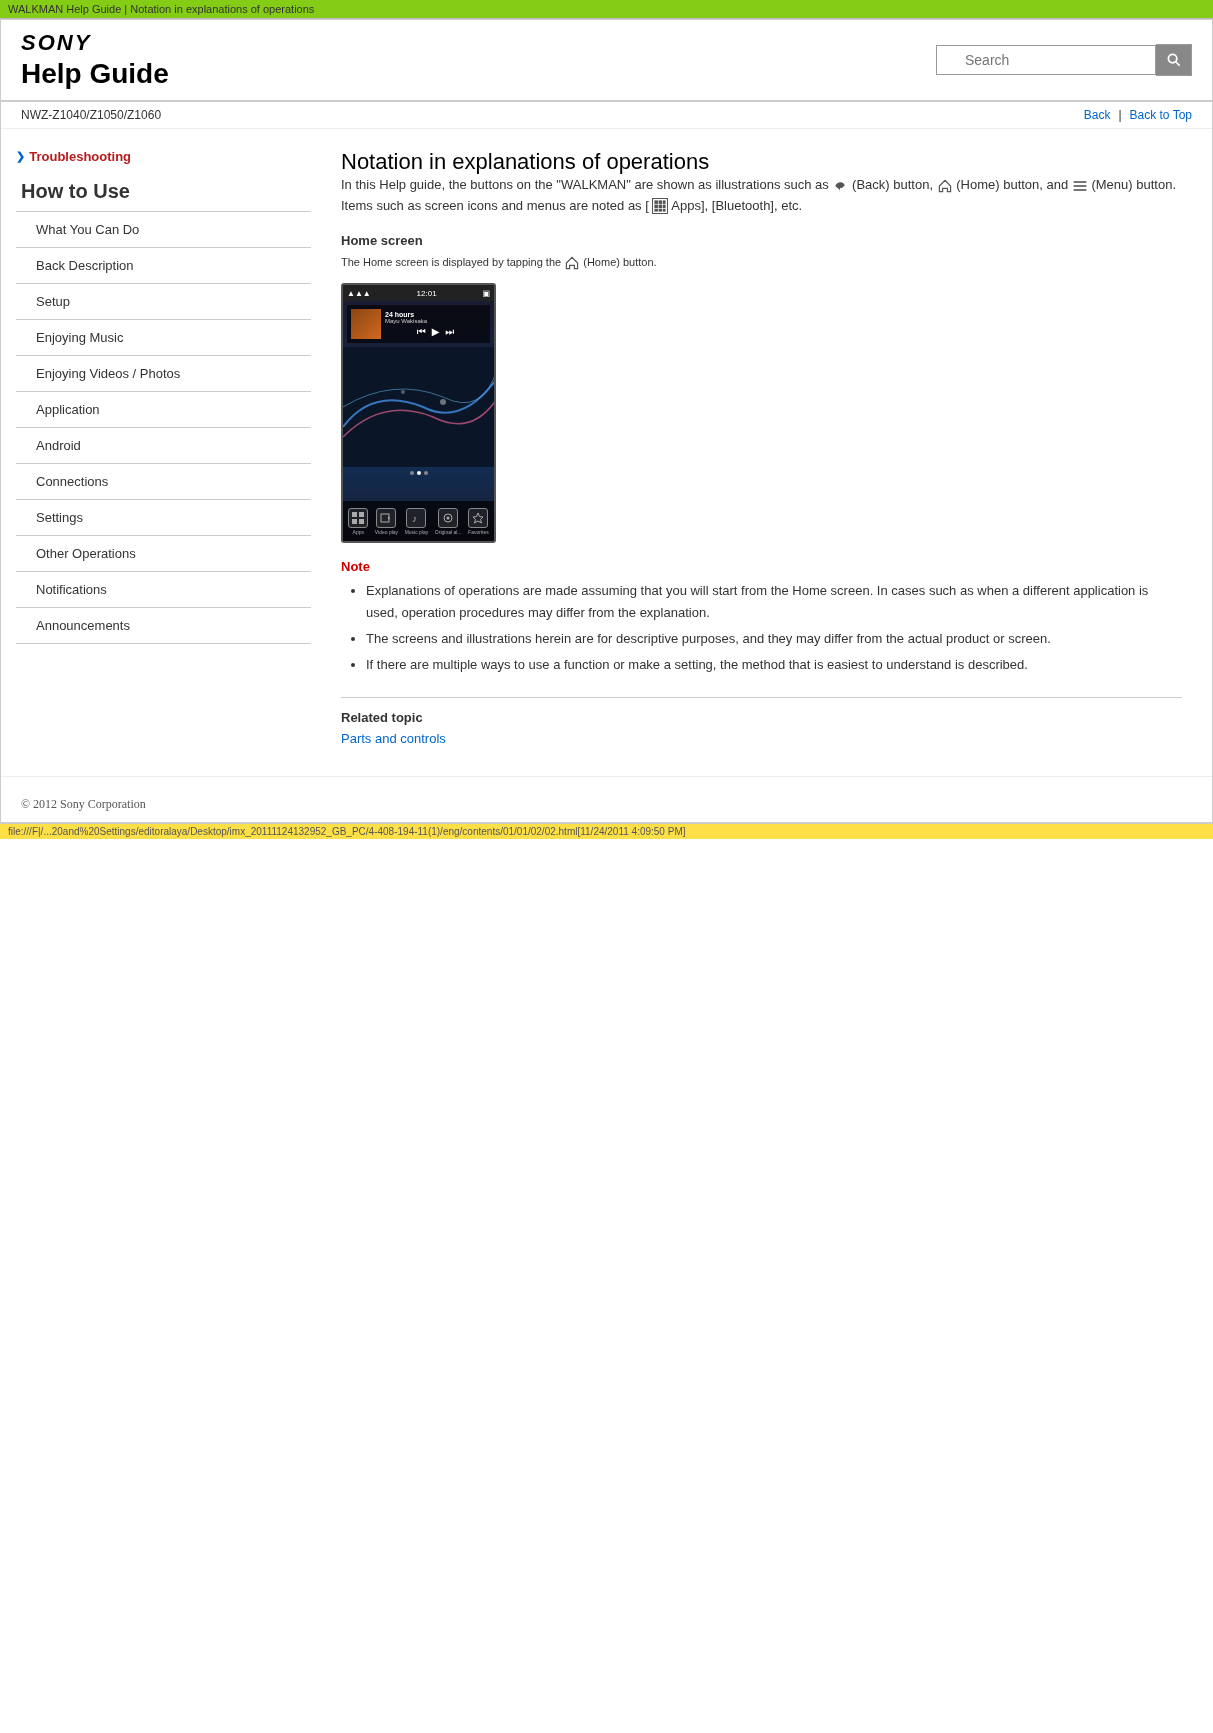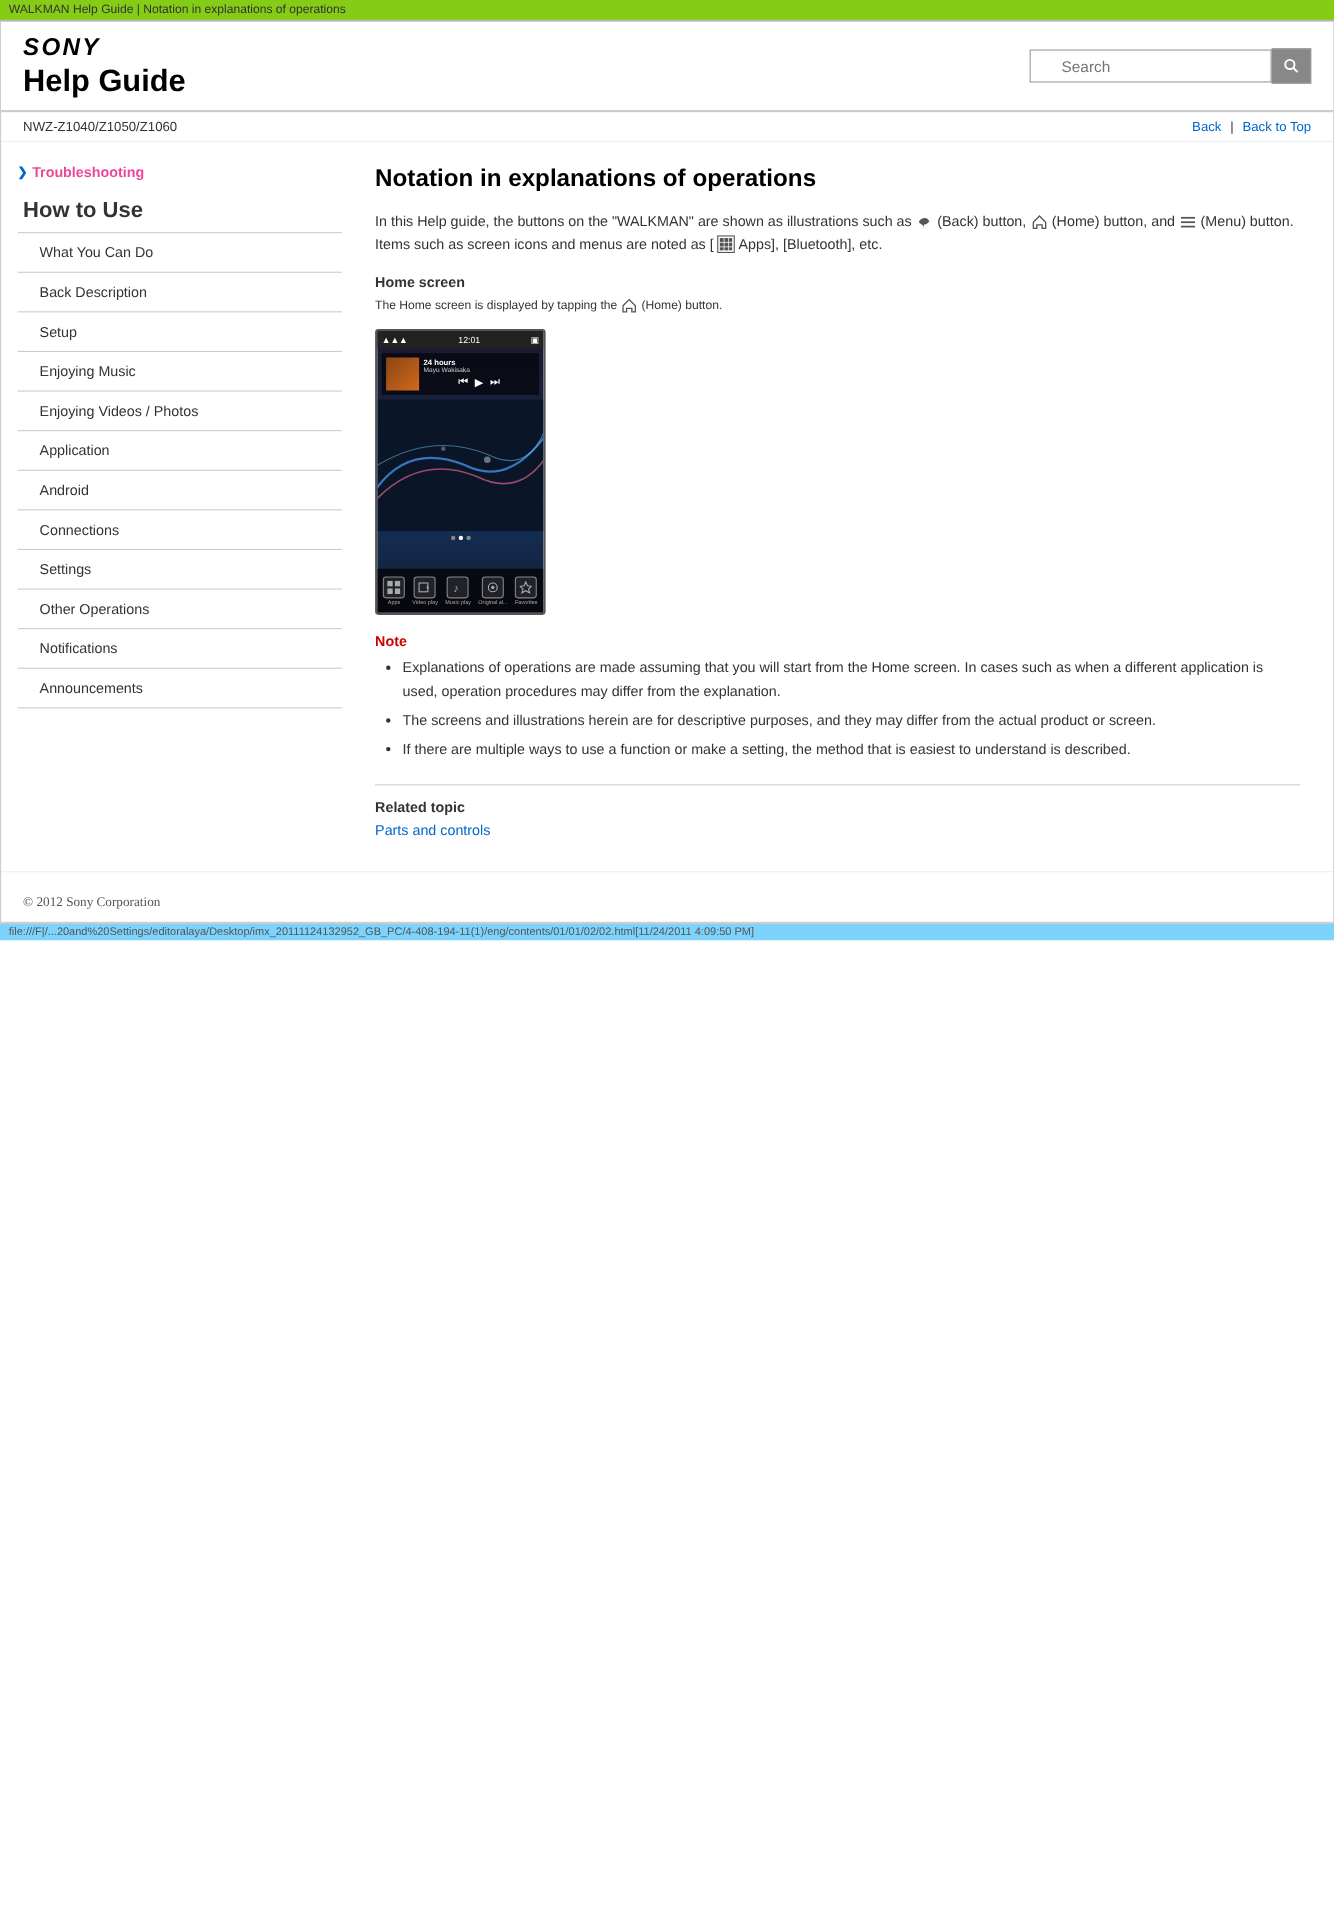--- a/index.html
+++ b/index.html
@@ -90,21 +90,21 @@
     }
 
     
     .sidebar {
       width: 310px;
       min-width: 310px;
       padding: 20px 0 20px 15px;
       border-right: none;
     }
     .troubleshooting-link {
-      color: #ec4899;
+      color: #b91c1c;
       font-size: 13px;
       font-weight: bold;
       display: flex;
       align-items: center;
       gap: 4px;
       margin-bottom: 16px;
       cursor: pointer;
       text-decoration: none;
     }
     .troubleshooting-link::before {
@@ -134,23 +134,23 @@
       margin-bottom: 0;
     }
 
     
     .content-area {
       flex: 1;
       padding: 20px 30px 30px 30px;
     }
     .page-title {
       font-size: 22px;
-      font-weight: bold;
+      font-weight: normal;
       color: #000;
-      margin-bottom: 16px;
+      margin-bottom: 0;
       padding-bottom: 0;
     }
     .content-intro {
       font-size: 13px;
       line-height: 1.6;
       margin-bottom: 16px;
     }
     .home-screen-label {
       font-size: 13px;
       font-weight: bold;
@@ -288,21 +288,21 @@
       padding: 20px 20px 10px 20px;
       border-top: 1px solid #eee;
     }
     .copyright {
       font-size: 12px;
       color: #555;
       font-family: Liberation Serif, serif;
     }
     
     .browser-footer {
-      background: #7dd3fc;
+      background: #fde047;
       border-top: 1px solid #ccc;
       padding: 2px 8px;
       font-size: 10px;
       color: #555;
     }
   </style>
 </head>
 <body>
 
 <div class="browser-titlebar">

